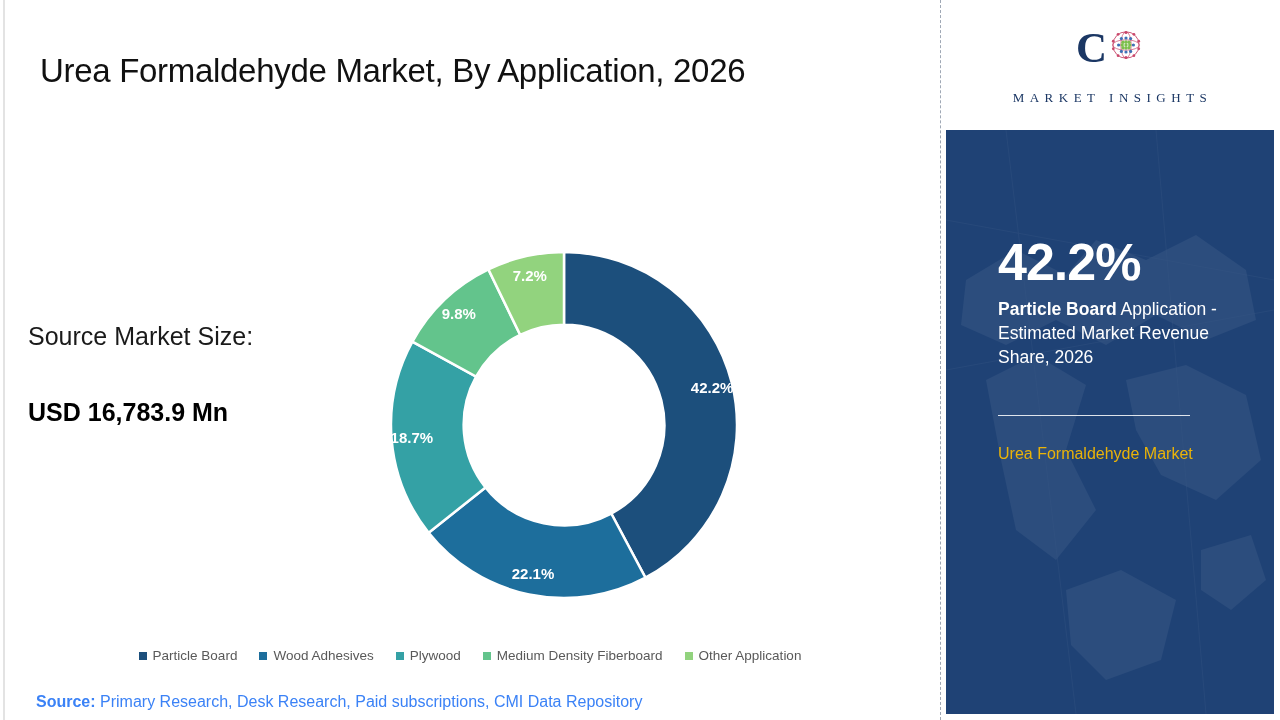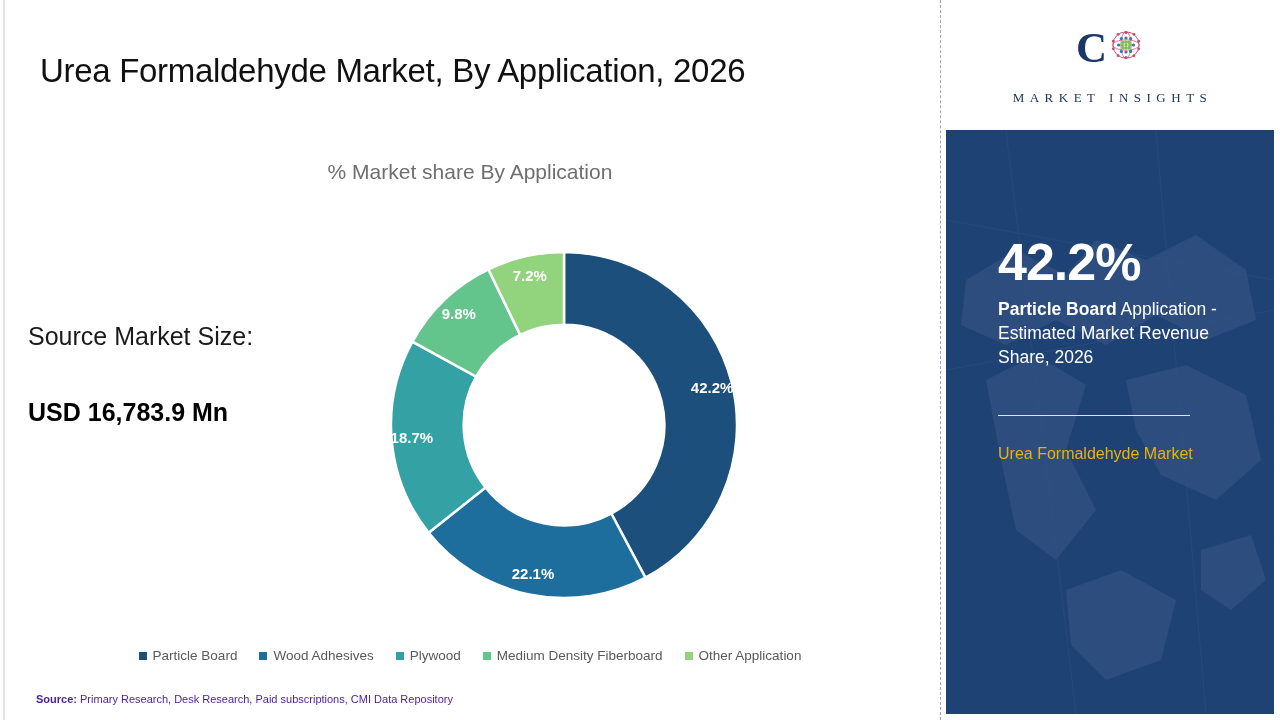--- a/index.html
+++ b/index.html
@@ -116,22 +116,22 @@
     font-size: 13.5px;
     color: #595959;
     white-space: nowrap;
   }
 
   
   #source-line {
     position: absolute;
     left: 36px;
     top: 693px;
-    font-size: 11px;
-    color: #4c1d95;
+    font-size: 16px;
+    color: #3b82f6;
     white-space: nowrap;
   }
   #source-line b { font-weight: bold; }
 
   
   #right-pane {
     position: absolute;
     left: 940px; top: 0;
     width: 340px; height: 720px;
     background: #ffffff;
@@ -237,21 +237,20 @@
 <body>
 
 <div id="page">
 
   <div id="left-pane">
 
     <div id="left-edge-rule"></div>
 
     <div id="page-title">Urea Formaldehyde Market, By Application, 2026</div>
 
-    <div id="chart-subtitle">% Market share By Application</div>
 
     <div id="total-market-block">
       <div id="total-market-label">Source Market Size:</div>
       <div id="total-market-value">USD 16,783.9 Mn</div>
     </div>
 
     <div id="donut-wrap">
       <svg id="donut-svg" width="368" height="398" viewBox="0 0 368 398">
         <g id="donut-slices">
             <path d="M 184 26 A 173 173 0 0 1 265.4317802646026 351.6363821732469

